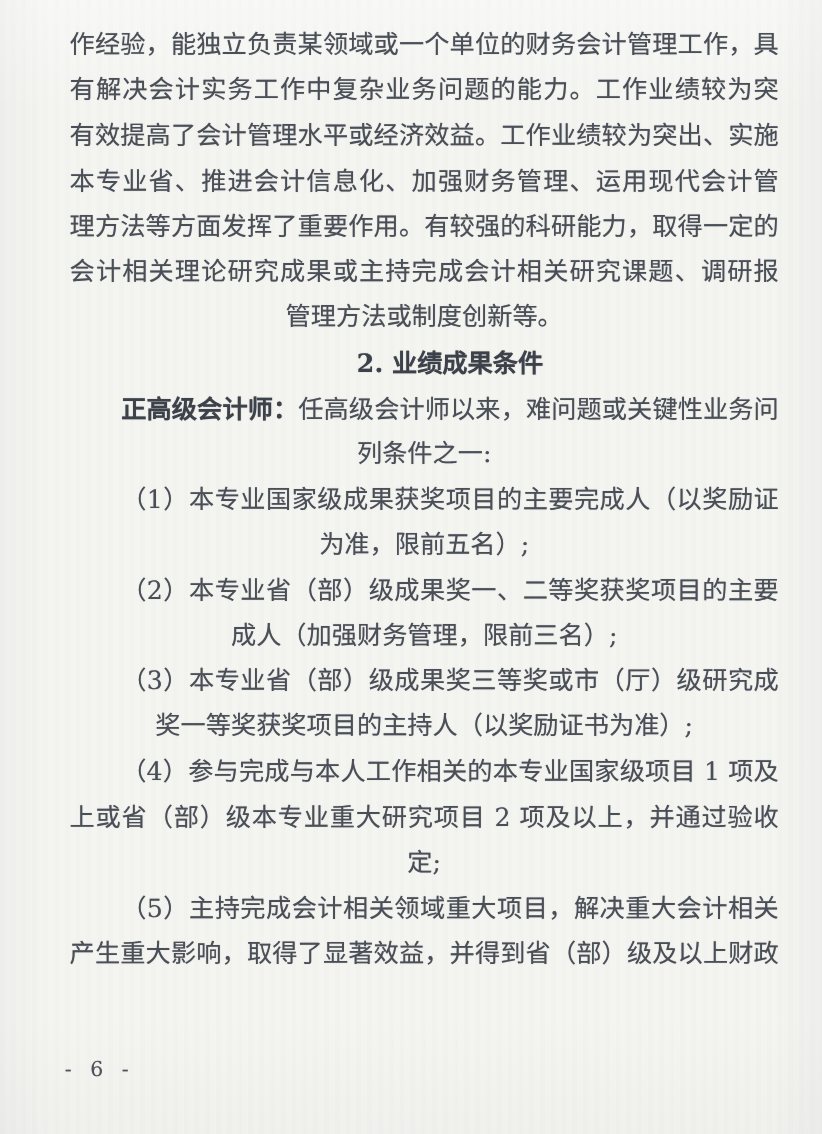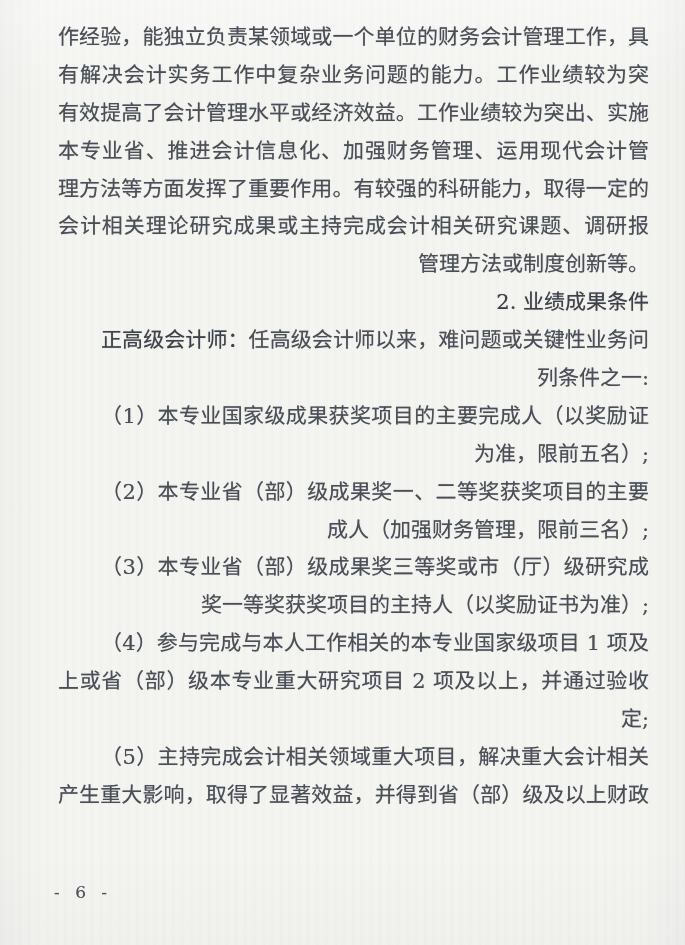--- a/index.html
+++ b/index.html
@@ -24,33 +24,33 @@
     left: 58px;
     top: 19px;
     width: 591px;
     color: #4a4f57;
     font-size: 21px;
     line-height: 37.9px;
     text-shadow: 0 0 0.7px rgba(74,79,87,0.55);
   }
   .line {
     white-space: nowrap;
-    text-align: right;
+    text-align: center;
     height: 37.9px;
   }
   .line.fill {
     white-space: normal;
     text-align: justify;
     text-align-last: justify;
     overflow: hidden;
   }
   .line.indent { padding-left: 43px; }
   .line.indent.fill { padding-left: 43px; }
   .bold, .bold-run {
-    font-weight: 400;
+    font-weight: 700;
     color: #3d424a;
     text-shadow: 0 0 0.8px rgba(61,66,74,0.6);
   }
   .page-number {
     position: absolute;
     left: 54px;
     top: 882px;
     color: #4e535b;
     font-size: 17px;
     letter-spacing: 5px;

